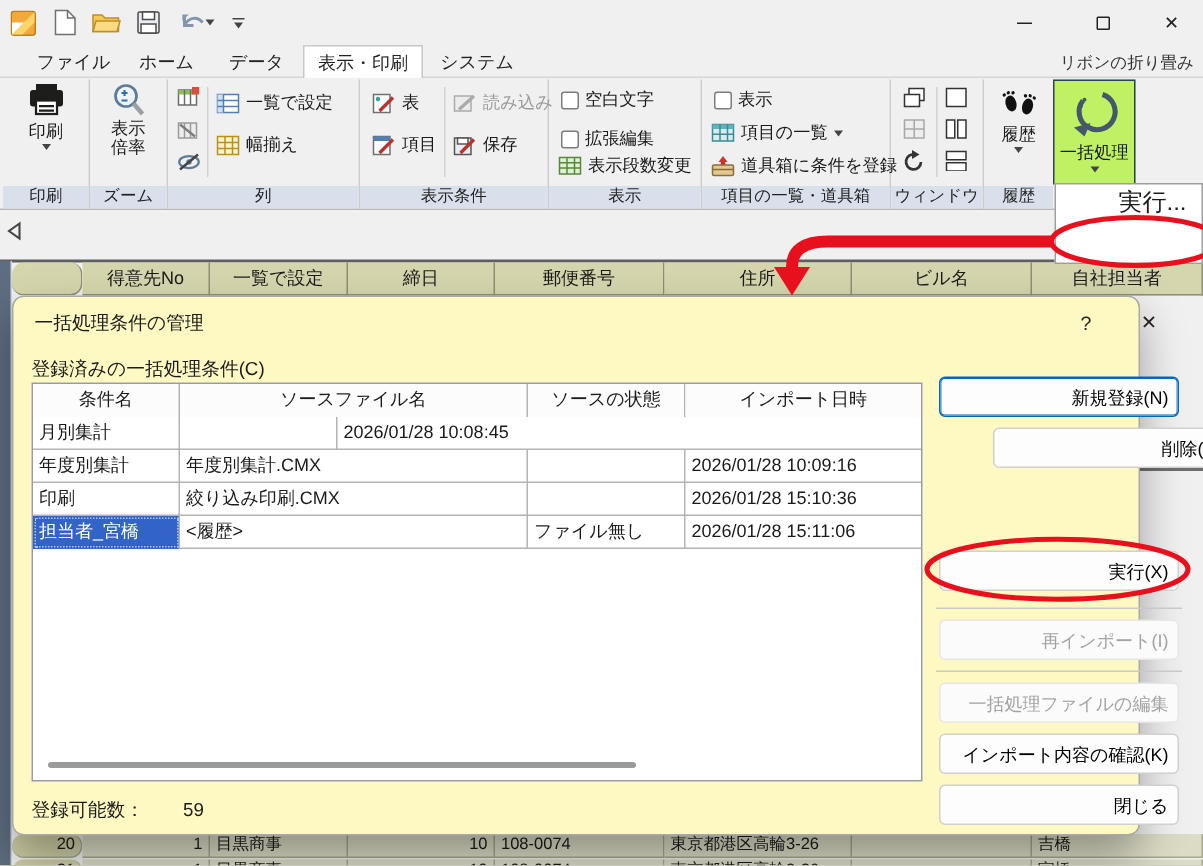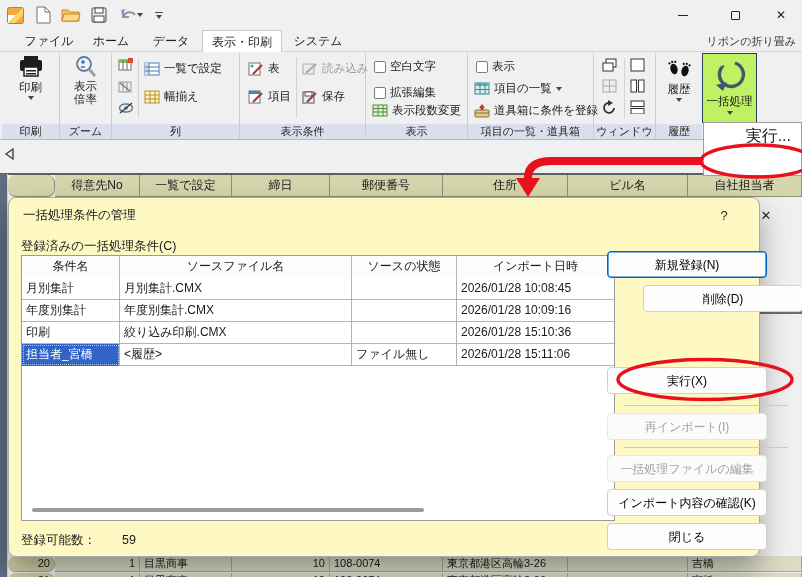--- a/index.html
+++ b/index.html
@@ -61,22 +61,22 @@
   .lst{position:absolute;left:12px;top:57px;width:594px;height:266px;background:#fff;border:1px solid #9b9b9b;overflow:hidden;}
   .lrow{display:flex;height:22px;border-bottom:1px solid #b4b4b4;}
   .lc{height:22px;border-right:1px solid #b4b4b4;font-size:12px;line-height:21px;padding:0 4px;overflow:hidden;white-space:nowrap;}
   .lc:last-child{border-right:none;}
   .lc.h{text-align:center;background:#fcfcfc;}
   .w0{width:98px;} .w1{width:232px;} .w2{width:105px;} .w3{width:157px;}
   .lc.sel{background:#3264c8;color:#fff;outline:1px dotted #aac4f0;outline-offset:-2px;}
   .hscroll{position:absolute;left:22px;top:313px;width:392px;height:4px;background:#9a9a9a;border-radius:2px;}
   .dlg-footer{position:absolute;left:12px;top:334px;font-size:12.5px;}
   .dlg-footer .val{margin-left:26px;}
-  .dlg-btn{position:absolute;left:598px;width:160px;height:27px;background:#fdfdfd;border:1px solid #d0d0d0;border-radius:4px;
-    font-size:12px;text-align:center;line-height:25px;}
+  .dlg-btn{position:absolute;left:617px;width:160px;height:27px;background:#fdfdfd;border:1px solid #d0d0d0;border-radius:4px;
+    font-size:12px;text-align:right;line-height:25px;}
   .dlg-btn.default{border:1px solid #0067c0;box-shadow:inset 0 0 0 0.6px #0067c0;}
   .dlg-btn.disabled{color:#a3a3a3;border-color:#e6e6e6;background:#fbfbfb;}
   .hdiv{position:absolute;left:615px;width:164px;height:1px;background:#c9c9c9;}
   
   .menu{position:absolute;left:703px;top:122px;width:99px;height:54px;background:#fff;border:1px solid #9e9e9e;z-index:8;}
   .menu-item{height:26px;font-size:16px;line-height:26px;text-align:right;padding-right:10px;white-space:nowrap;}
   .menu-item.hl{background:#cbe7fb;}
   
   .anno{position:absolute;left:0;top:0;z-index:20;pointer-events:none;}
 </style>
@@ -457,21 +457,20 @@
 
     <div class="lst">
       <div class="lrow" style="border-bottom-color:#9b9b9b;">
         <div class="lc h w0">条件名</div>
         <div class="lc h w1">ソースファイル名</div>
         <div class="lc h w2">ソースの状態</div>
         <div class="lc h w3">インポート日時</div>
       </div>
       <div class="lrow">
         <div class="lc w0">月別集計</div>
-        <div class="lc w1">月別集計.CMX</div>
         <div class="lc w2"></div>
         <div class="lc w3">2026/01/28 10:08:45</div>
       </div>
       <div class="lrow">
         <div class="lc w0">年度別集計</div>
         <div class="lc w1">年度別集計.CMX</div>
         <div class="lc w2"></div>
         <div class="lc w3">2026/01/28 10:09:16</div>
       </div>
       <div class="lrow">

